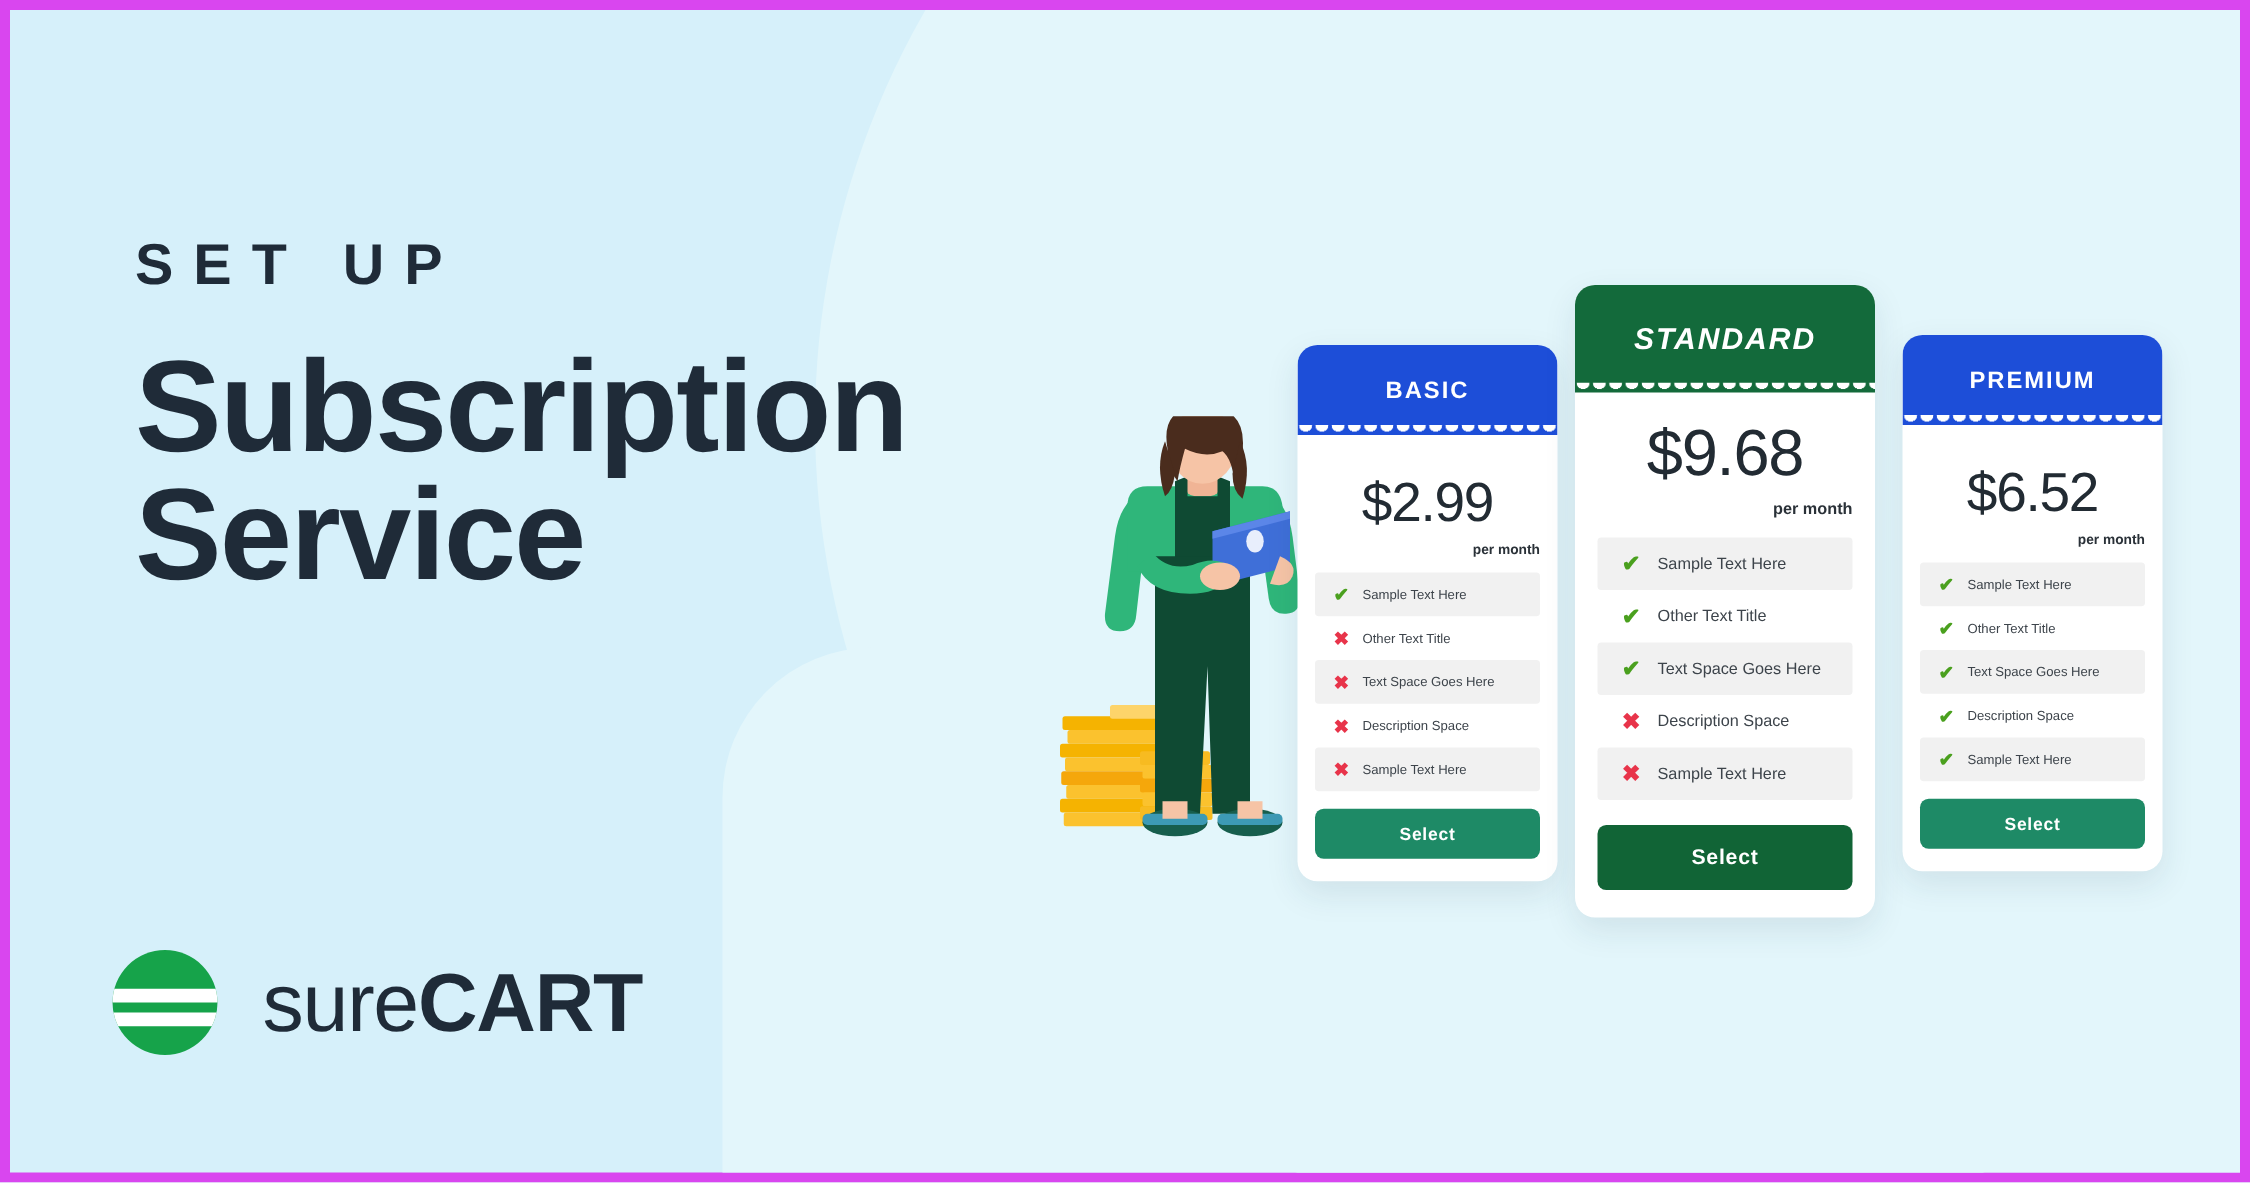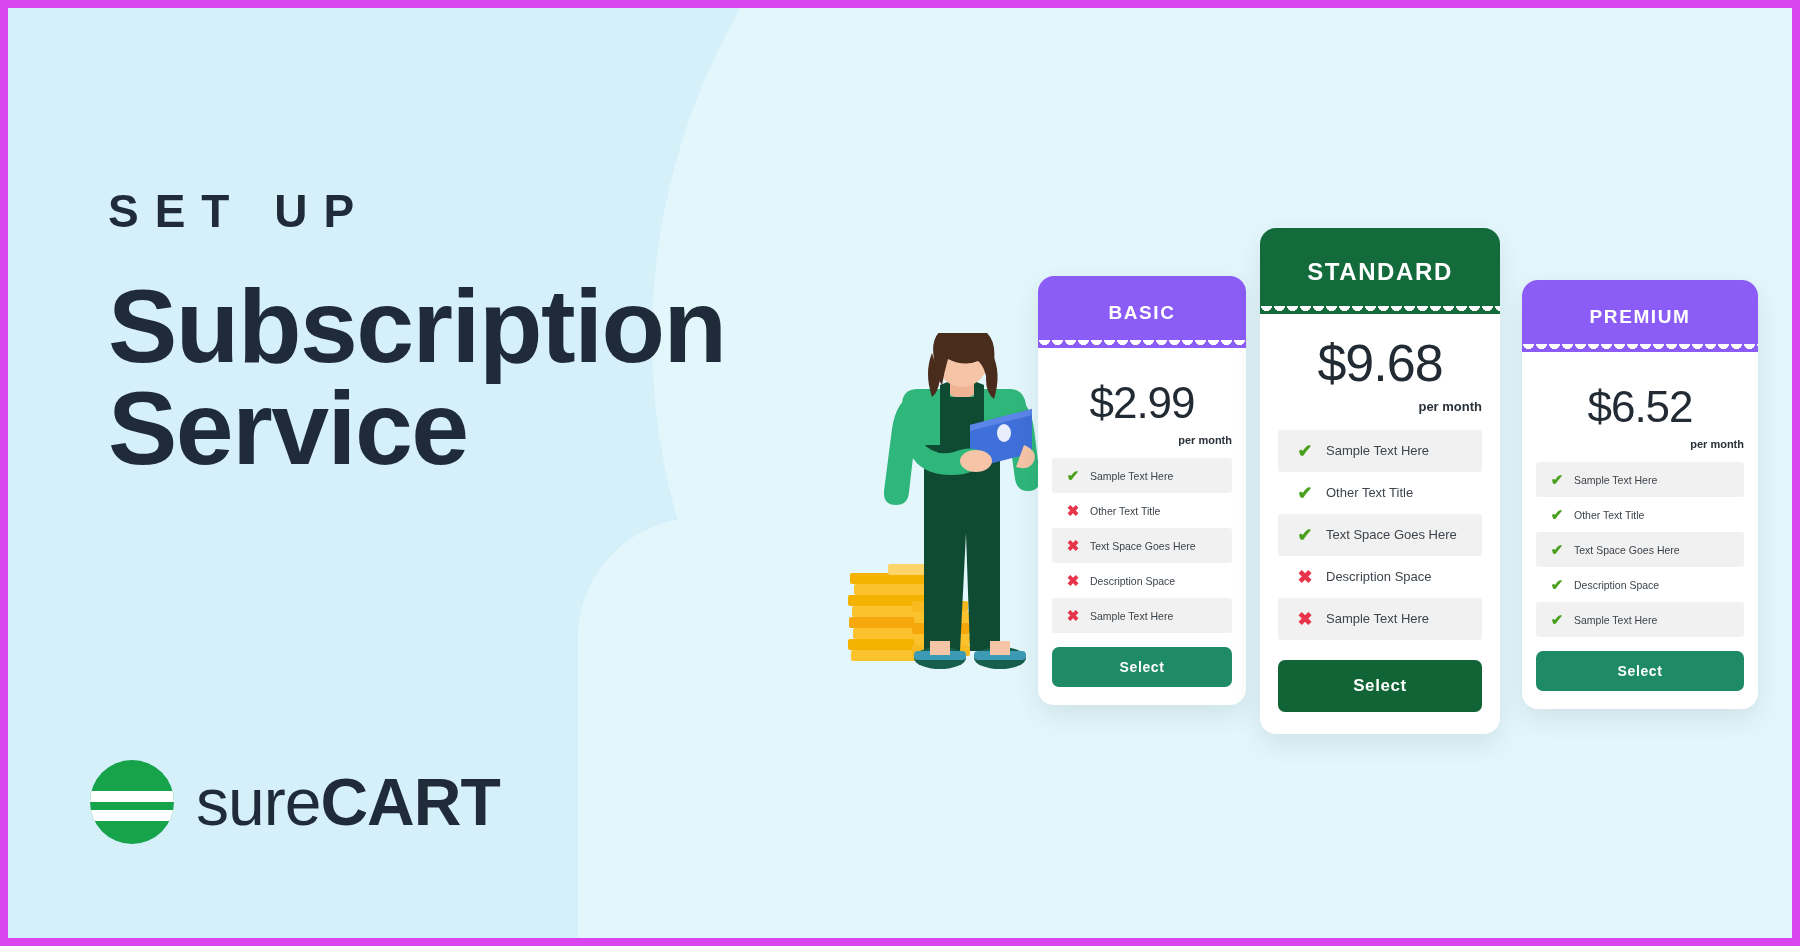--- a/index.html
+++ b/index.html
@@ -47,21 +47,21 @@
     font-weight: 700;
     line-height: 0.98;
     letter-spacing: -1.5px;
     color: #1f2b38;
   }
   .headline span { display: block; }
 
   
   .logo-row {
     position: absolute; left: 82px; top: 752px;
-    display: flex; align-items: center; gap: 22px; z-index: 6;
+    display: flex; align-items: center; gap: 36px; z-index: 6;
   }
   .logo-mark {
     width: 84px; height: 84px; border-radius: 50%;
     background: #16a34a;
     position: relative; overflow: hidden;
     flex: none;
   }
   .logo-mark i {
     position: absolute; display: block;
     left: -8px; width: 100px; height: 11px;
@@ -81,35 +81,35 @@
   
   .cards { position: absolute; left: 1030px; top: 220px; z-index: 8; }
   .card {
     position: absolute;
     background: #ffffff;
     border-radius: 16px;
     box-shadow: 0 10px 26px rgba(30,60,80,.10);
     overflow: hidden;
   }
   .card.basic   { left: 0px;   top: 48px;  width: 208px; }
-  .card.premium { left: 484px; top: 52px;  width: 236px; }
+  .card.premium { left: 484px; top: 40px;  width: 208px; }
   .card.standard{ left: 222px; top: 0px;   width: 240px; }
 
   .card-head {
     position: relative;
     color: #fff;
     text-align: center;
     font-weight: 700;
     letter-spacing: 1.6px;
   }
   .basic .card-head, .premium .card-head {
-    background: #8b5cf6; padding: 26px 0 24px; font-size: 19px;
+    background: #1d4ed8; padding: 26px 0 24px; font-size: 19px;
   }
   .standard .card-head {
-    background: #136a3b; padding: 30px 0 28px; font-size: 24px;
+    background: #136a3b; padding: 30px 0 28px; font-size: 24px; font-style: italic;
   }
   
   .scallop {
     position: absolute; left: 0; right: 0; bottom: -1px; height: 9px;
     background-repeat: repeat-x;
     background-size: 13px 9px;
     background-image: radial-gradient(circle at 6.5px 0px, #ffffff 5.2px, rgba(255,255,255,0) 5.4px);
   }
 
   .card-body { padding: 0 14px 18px; }

